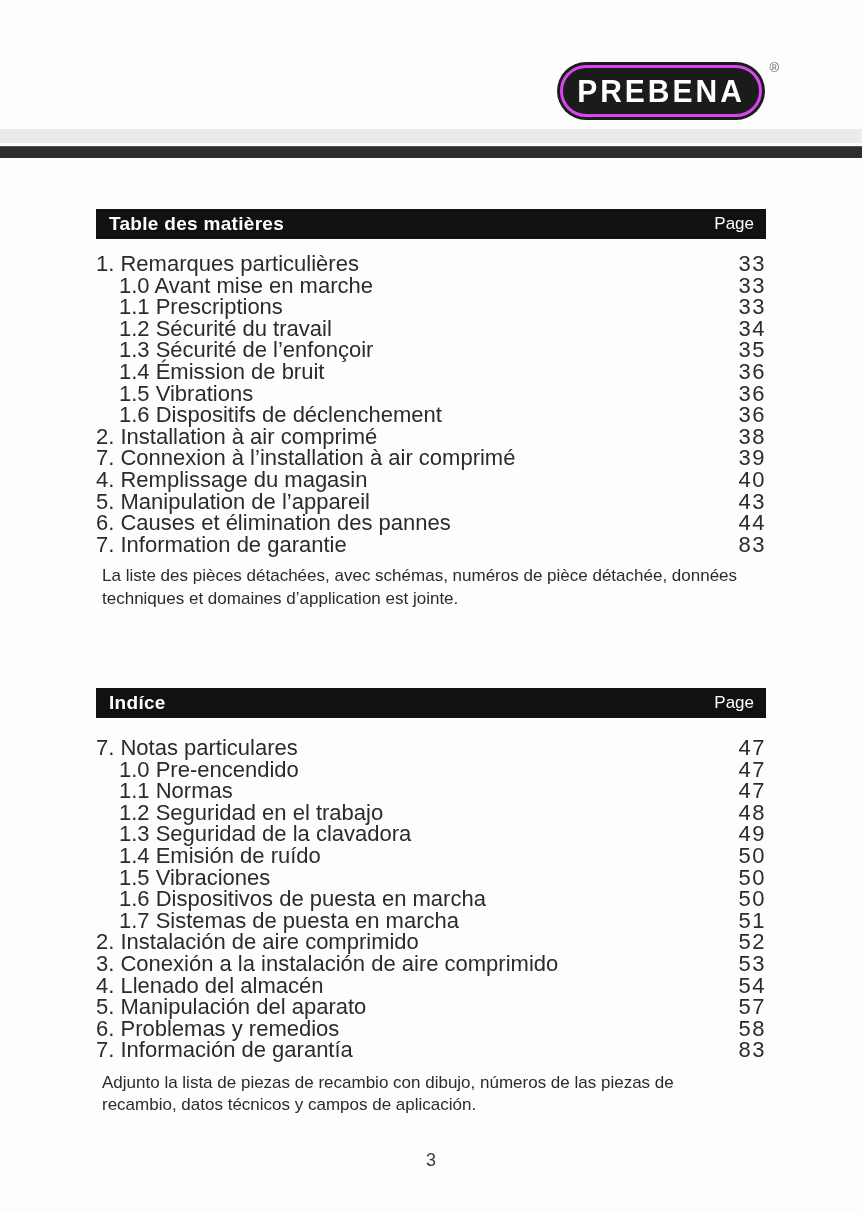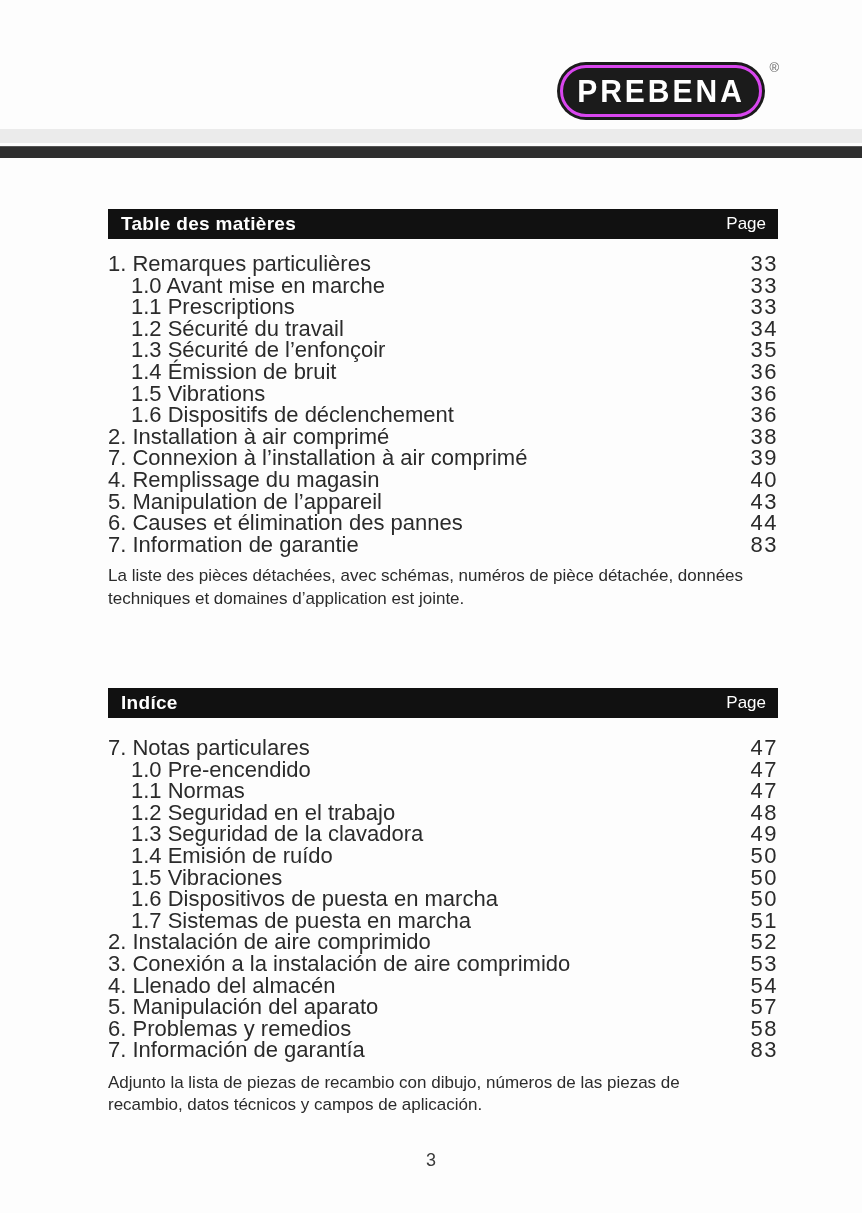--- a/index.html
+++ b/index.html
@@ -23,21 +23,21 @@
     transform:scaleY(1.05);
   }
   .reg-mark { position:absolute; top:-2px; right:-14px; font-size:13px; color:#666; }
 
   
   .stripe { position:absolute; left:0; width:862px; }
   .stripe-gray { top:129px; height:14px; background:#ebebeb; }
   .stripe-dark { top:146px; height:11px; background:#2e2e2e; border-top:1px solid #555; }
 
   
-  .toc { position:absolute; left:108px; width:670px; }
+  .toc { position:absolute; left:96px; width:670px; }
   .toc-french  { top:209px; }
   .toc-spanish { top:688px; }
 
   .toc-header {
     background:#111111; color:#ffffff; height:30px;
     display:flex; align-items:center; justify-content:space-between;
     padding:0 12px 0 13px; box-sizing:border-box;
   }
   .toc-title { font-size:19px; font-weight:bold; letter-spacing:0.3px; }
   .toc-page-label { font-size:17px; font-weight:normal; }
@@ -46,21 +46,21 @@
   .toc-spanish .toc-list { margin-top:19px; }
   .toc-row {
     display:flex; justify-content:space-between; align-items:baseline;
     font-size:22px; line-height:21.6px;
   }
   .toc-row .lbl { white-space:nowrap; }
   .toc-row .lbl.sub { padding-left:23px; }
   .toc-row .pg { letter-spacing:1.5px; }
 
   .toc-note {
-    margin:10px 0 0 0; font-size:17px; line-height:22.5px;
+    margin:10px 0 0 6px; font-size:17px; line-height:22.5px;
     width:646px; color:#2b2b2b;
   }
   .toc-spanish .toc-note { margin-top:11px; }
 
   
   .page-number {
     position:absolute; top:1150px; left:0; width:862px;
     text-align:center; font-size:18px; color:#3a3a3a;
   }
 </style>

